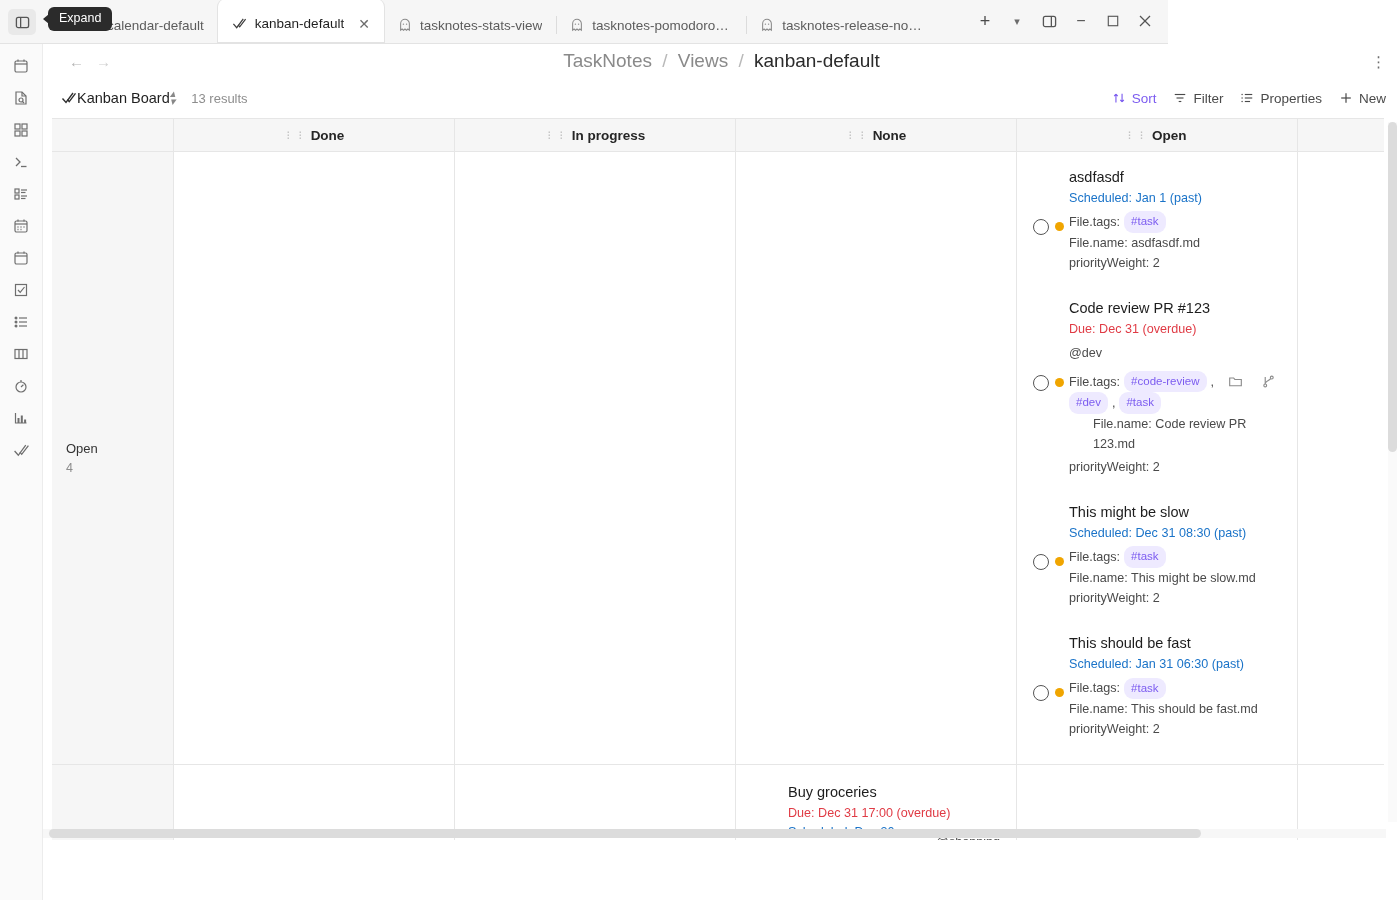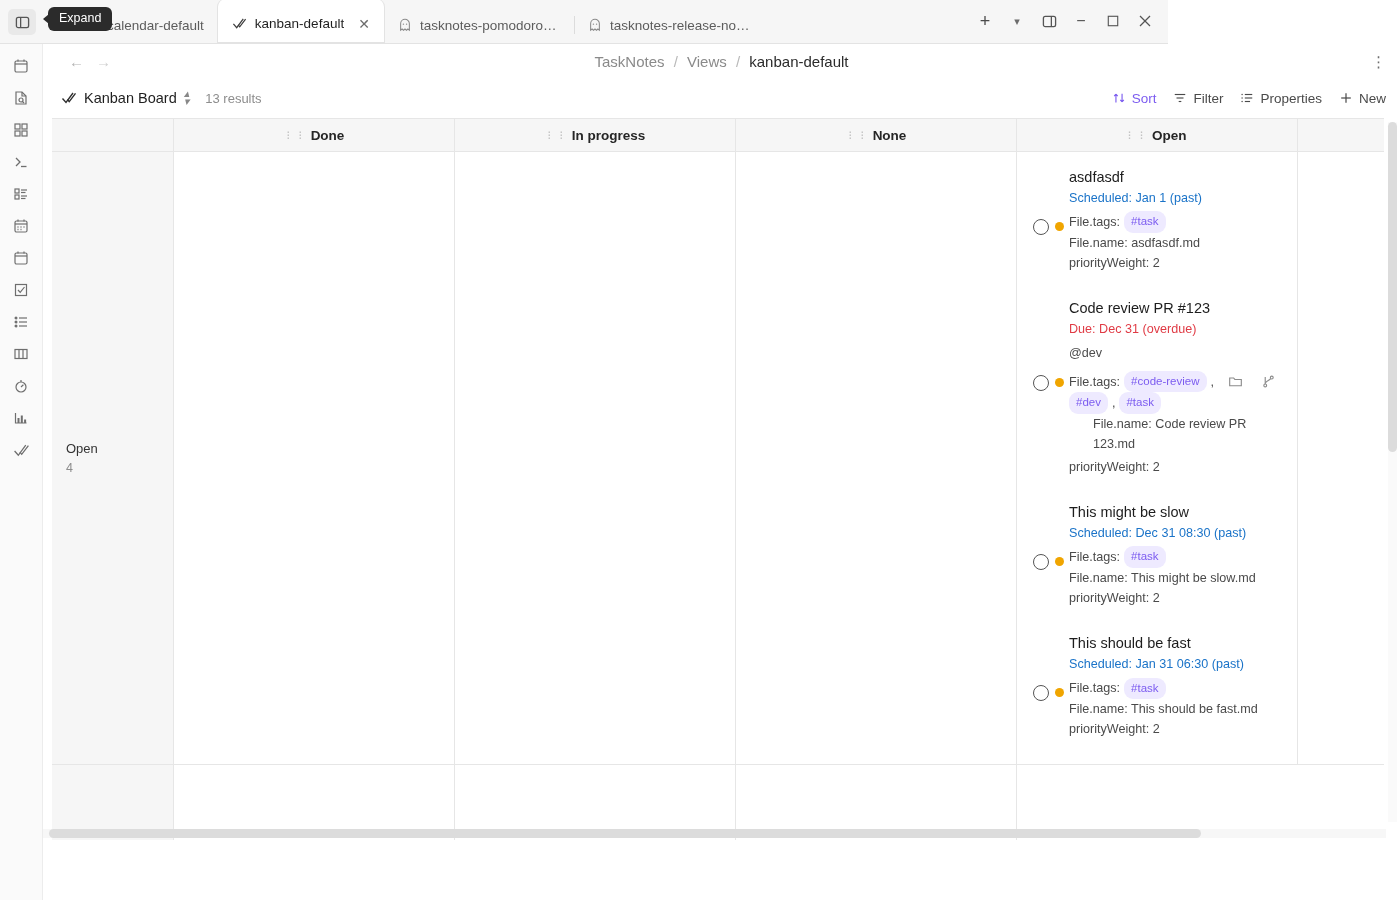--- a/index.html
+++ b/index.html
@@ -81,32 +81,32 @@
   }
 
   
   .viewhead {
     position: absolute; left: 43px; top: 44px; right: 0; height: 34px;
     display: flex; align-items: center; padding: 0 14px;
   }
   .nav-arrows { display: flex; gap: 12px; color: #b4b4b4; font-size: 15px; padding-left: 12px; }
   .crumb {
     position: absolute; left: 0; right: 0; text-align: center;
-    font-size: 15px; color: #8a8a8a; pointer-events: none;
+    font-size: 19px; color: #8a8a8a; pointer-events: none;
   }
   .crumb .sep { margin: 0 5px; color: #b9b9b9; }
   .crumb .cur { color: #2b2b2b; }
   .kebab { margin-left: auto; color: #6e6e6e; font-size: 15px; line-height: 1; z-index: 3; }
 
   
   .toolbar {
     position: absolute; left: 43px; top: 78px; right: 0; height: 40px;
     display: flex; align-items: center; padding: 0 14px 0 18px;
   }
-  .view-switch { display: flex; align-items: flex-end; gap: 7px; }
+  .view-switch { display: flex; align-items: flex-end; }
   .view-name { font-size: 14.5px; color: #1f1f1f; }
   .chev-ud { color: #888; font-size: 11px; display: flex; flex-direction: column; line-height: 0.72; }
   .results { font-size: 13px; color: #8d8d8d; margin-left: 16px; }
   .tools { margin-left: auto; display: flex; align-items: center; gap: 17px; }
   .tool { display: flex; align-items: center; gap: 6px; font-size: 13.5px; color: #4a4a4a; }
   .tool.accent { color: #7c5cf0; }
 
   
   .board-wrap {
     position: absolute; left: 43px; top: 118px; right: 0; bottom: 0;
@@ -215,20 +215,30 @@
       <span class="tab-ico">
         <svg width="15" height="15" viewBox="0 0 16 16" fill="none" stroke="#3d3d3d" stroke-width="1.3">
             <path d="M1.5 8.5 L5 12.5 L12 3"></path>
             <path d="M6.5 9.5 L8.2 11.6 L14.5 3.4"></path>
           </svg>
       </span>
       <span class="tab-label">kanban-default</span>
       <span class="tab-close">✕</span>
     </div>
 
+    <div class="tab">
+      <span class="tab-ico">
+        <svg width="14" height="14" viewBox="0 0 16 16" fill="none" stroke="#8b8b8b" stroke-width="1.2">
+            <path d="M3 14V6.5a5 5 0 0 1 10 0V14l-1.7-1.4L9.7 14 8 12.6 6.3 14 4.7 12.6 3 14z"></path>
+            <circle cx="6.2" cy="7" r="0.8" fill="#8b8b8b" stroke="none"></circle>
+            <circle cx="9.8" cy="7" r="0.8" fill="#8b8b8b" stroke="none"></circle>
+          </svg>
+      </span>
+      <span class="tab-label">tasknotes-stats-view</span>
+    </div>
 
     <div class="tab">
       <span class="tab-ico">
         <svg width="14" height="14" viewBox="0 0 16 16" fill="none" stroke="#8b8b8b" stroke-width="1.2">
             <path d="M3 14V6.5a5 5 0 0 1 10 0V14l-1.7-1.4L9.7 14 8 12.6 6.3 14 4.7 12.6 3 14z"></path>
             <circle cx="6.2" cy="7" r="0.8" fill="#8b8b8b" stroke="none"></circle>
             <circle cx="9.8" cy="7" r="0.8" fill="#8b8b8b" stroke="none"></circle>
           </svg>
       </span>
       <span class="tab-label">tasknotes-pomodoro-s...</span>
@@ -586,20 +596,37 @@
     </div>
 
     <div class="grouprow" style="height:100px;border-bottom:none;">
       <div class="gcell label" style="width:122px;">
         <div class="glabel-inner">
           <div class="glabel-name"></div>
         </div>
       </div>
       <div class="gcell" style="width:281px;"></div>
       <div class="gcell" style="width:281px;"></div>
+      <div class="gcell" style="width:281px;">
+        <div class="cards" style="padding-top:12px;">
+          <div class="card">
+            <div class="card-title">Buy groceries</div>
+            <div class="meta-date due">Due: Dec 31 17:00 (overdue)</div>
+            <div class="sched-inline">
+              <span class="meta-date sched">Scheduled: Dec 30 (past)</span>
+              <span class="ctx" style="margin-top:0;">@shopping</span>
+            </div>
+            <div class="card-check" style="top:79px;left:10px;"></div>
+            <div class="prop prop-row" style="margin-top:6px;padding-left:0;">
+              <span class="tagpill" style="width:48px;height:15px;">&nbsp;</span>
+              <span class="tagpill" style="width:40px;height:15px;">&nbsp;</span>
+            </div>
+          </div>
+        </div>
+      </div>
       <div class="gcell" style="width:281px;"></div>
       <div class="gcell" style="width:86px;border-right:none;"></div>
     </div>
 
   </div>
 </div>
 
 <div class="vtrack"></div>
 <div class="vscroll"></div>
 <div class="hscroll-track"></div>

